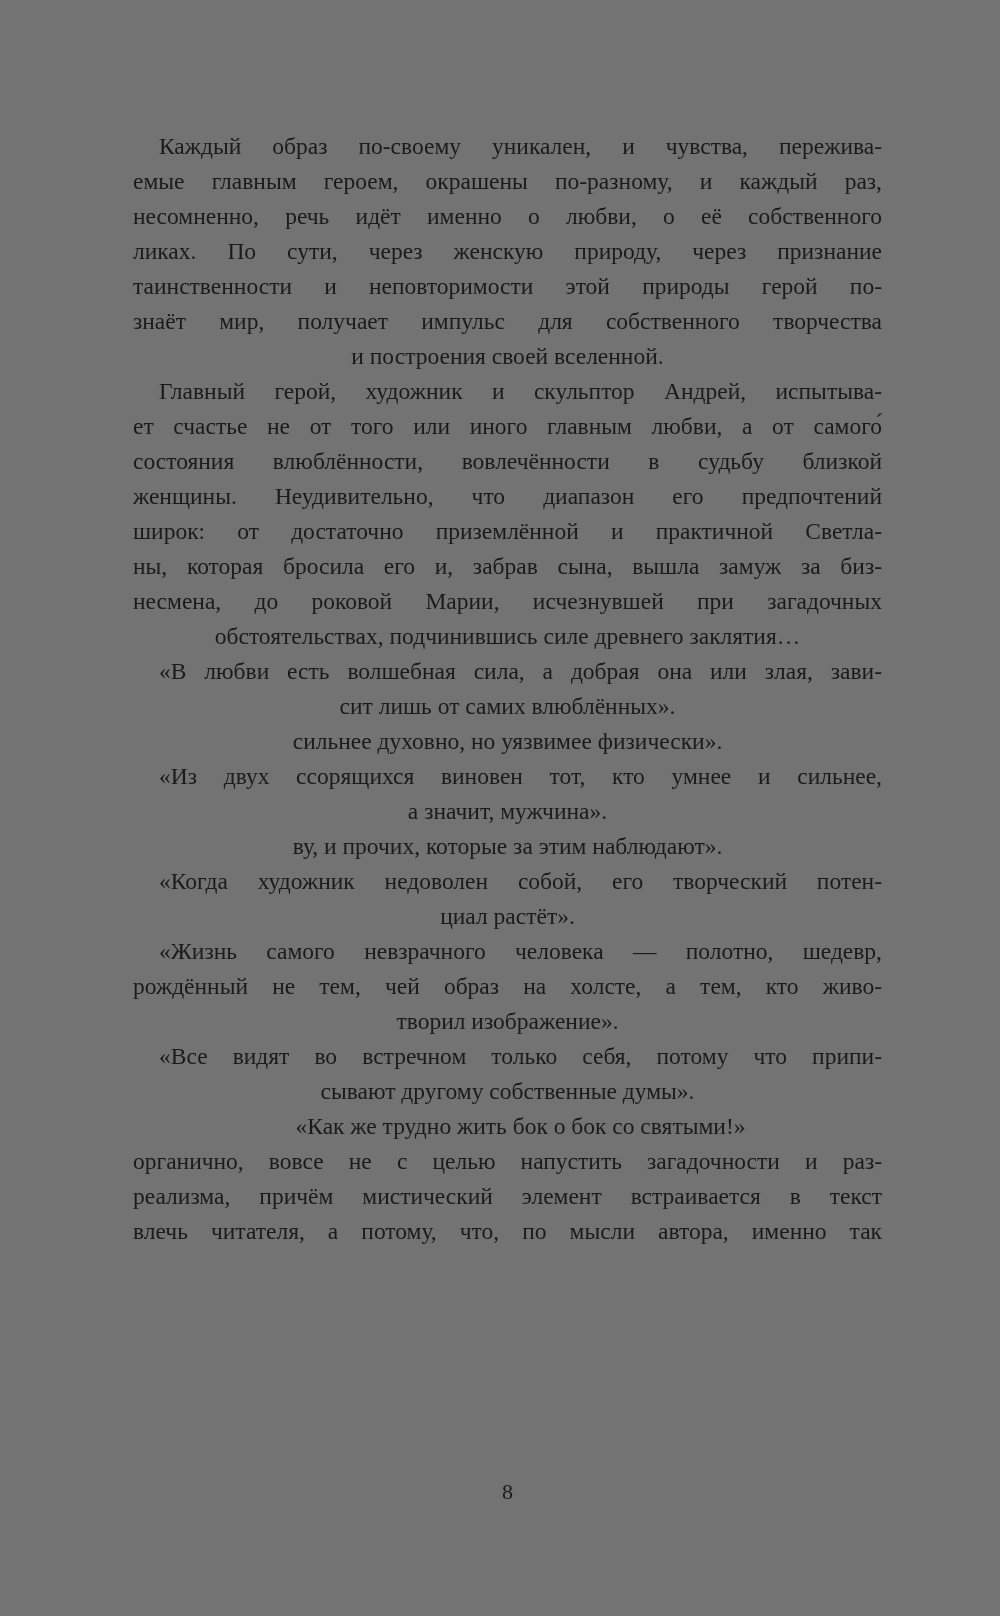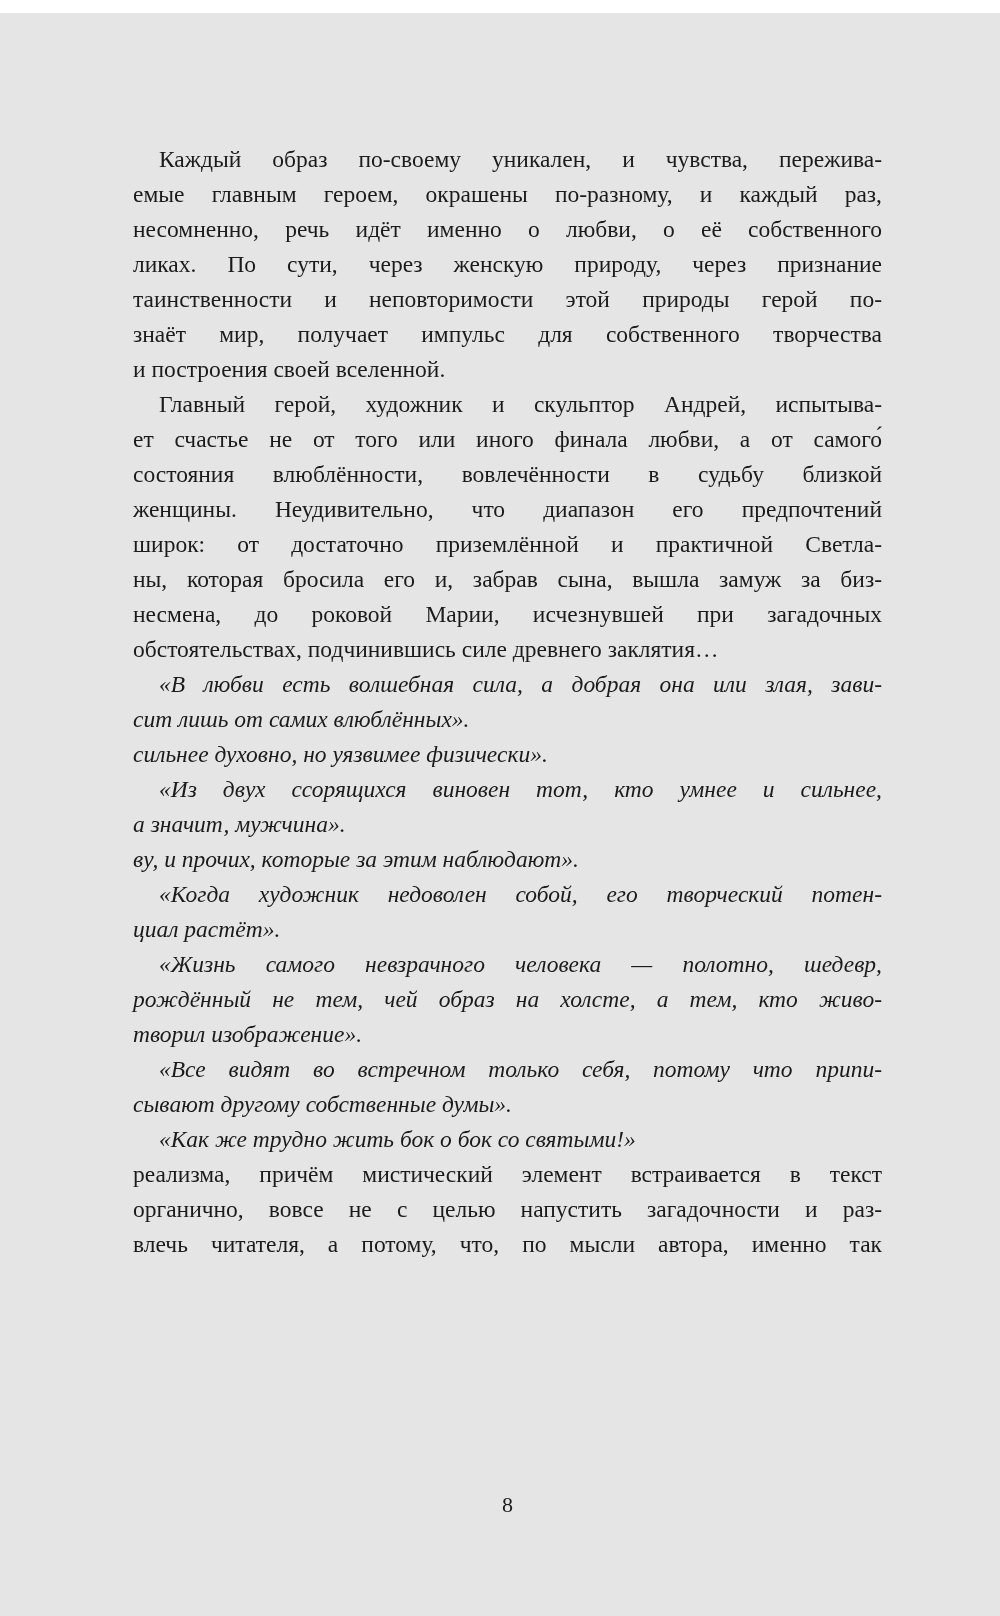--- a/index.html
+++ b/index.html
@@ -11,41 +11,39 @@
     height: 1616px;
     background: #ffffff;
     position: relative;
     font-family: "Liberation Serif", serif;
     color: #1b1b1b;
     overflow: hidden;
   }
   .book-page {
     position: absolute;
     inset: 0;
-    background: #e5e5e5;
-    margin-top: 13px;
+    background: #737373;
   }
   .text-column {
     position: absolute;
     left: 133px;
     top: 129px;
     width: 749px;
   }
   .paragraph {
     margin: 0;
     padding: 0;
   }
   .paragraph.italic {
-    font-style: italic;
   }
   .line {
     font-size: 23.5px;
     line-height: 35px;
     height: 35px;
-    text-align: left;
+    text-align: center;
     white-space: normal;
     overflow: visible;
   }
   .line.just {
     text-align: justify;
     text-align-last: justify;
   }
   .line.first {
     text-indent: 26px;
   }
@@ -69,21 +67,21 @@
         <div class="line first just">Каждый образ по-своему уникален, и чувства, пережива-</div>
         <div class="line just">емые главным героем, окрашены по-разному, и каждый раз,</div>
         <div class="line just">несомненно, речь идёт именно о любви, о её собственного</div>
         <div class="line just">ликах. По сути, через женскую природу, через признание</div>
         <div class="line just">таинственности и неповторимости этой природы герой по-</div>
         <div class="line just">знаёт мир, получает импульс для собственного творчества</div>
         <div class="line">и построения своей вселенной.</div>
       </div>
       <div class="paragraph">
         <div class="line first just">Главный герой, художник и скульптор Андрей, испытыва-</div>
-        <div class="line just">ет счастье не от того или иного финала любви, а от самого́</div>
+        <div class="line just">ет счастье не от того или иного главным любви, а от самого́</div>
         <div class="line just">состояния влюблённости, вовлечённости в судьбу близкой</div>
         <div class="line just">женщины. Неудивительно, что диапазон его предпочтений</div>
         <div class="line just">широк: от достаточно приземлённой и практичной Светла-</div>
         <div class="line just">ны, которая бросила его и, забрав сына, вышла замуж за биз-</div>
         <div class="line just">несмена, до роковой Марии, исчезнувшей при загадочных</div>
         <div class="line">обстоятельствах, подчинившись силе древнего заклятия…</div>
       </div>
       <div class="paragraph italic">
         <div class="line first just">«В любви есть волшебная сила, а добрая она или злая, зави-</div>
         <div class="line">сит лишь от самих влюблённых».</div>
@@ -108,19 +106,19 @@
         <div class="line">творил изображение».</div>
       </div>
       <div class="paragraph italic">
         <div class="line first just">«Все видят во встречном только себя, потому что припи-</div>
         <div class="line">сывают другому собственные думы».</div>
       </div>
       <div class="paragraph italic">
         <div class="line first">«Как же трудно жить бок о бок со святыми!»</div>
       </div>
       <div class="paragraph">
+        <div class="line just">органично, вовсе не с целью напустить загадочности и раз-</div>
         <div class="line just">реализма, причём мистический элемент встраивается в текст</div>
-        <div class="line just">органично, вовсе не с целью напустить загадочности и раз-</div>
         <div class="line just">влечь читателя, а потому, что, по мысли автора, именно так</div>
       </div>
     </div>
   <div class="page-number">8</div>
 </div>
 
 </body></html>

